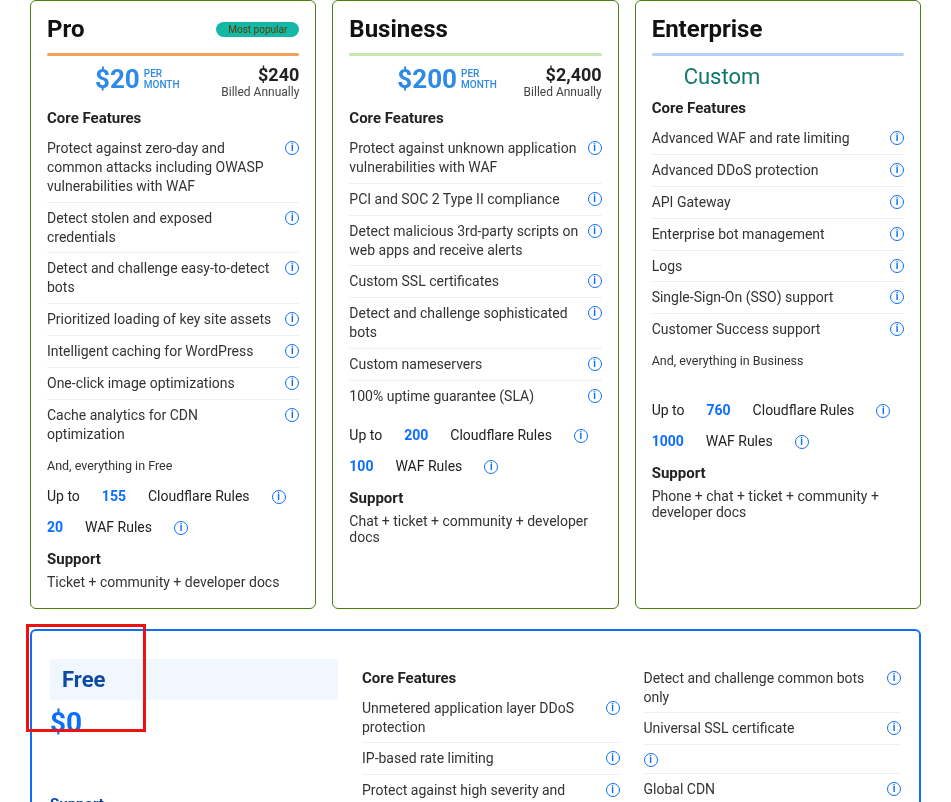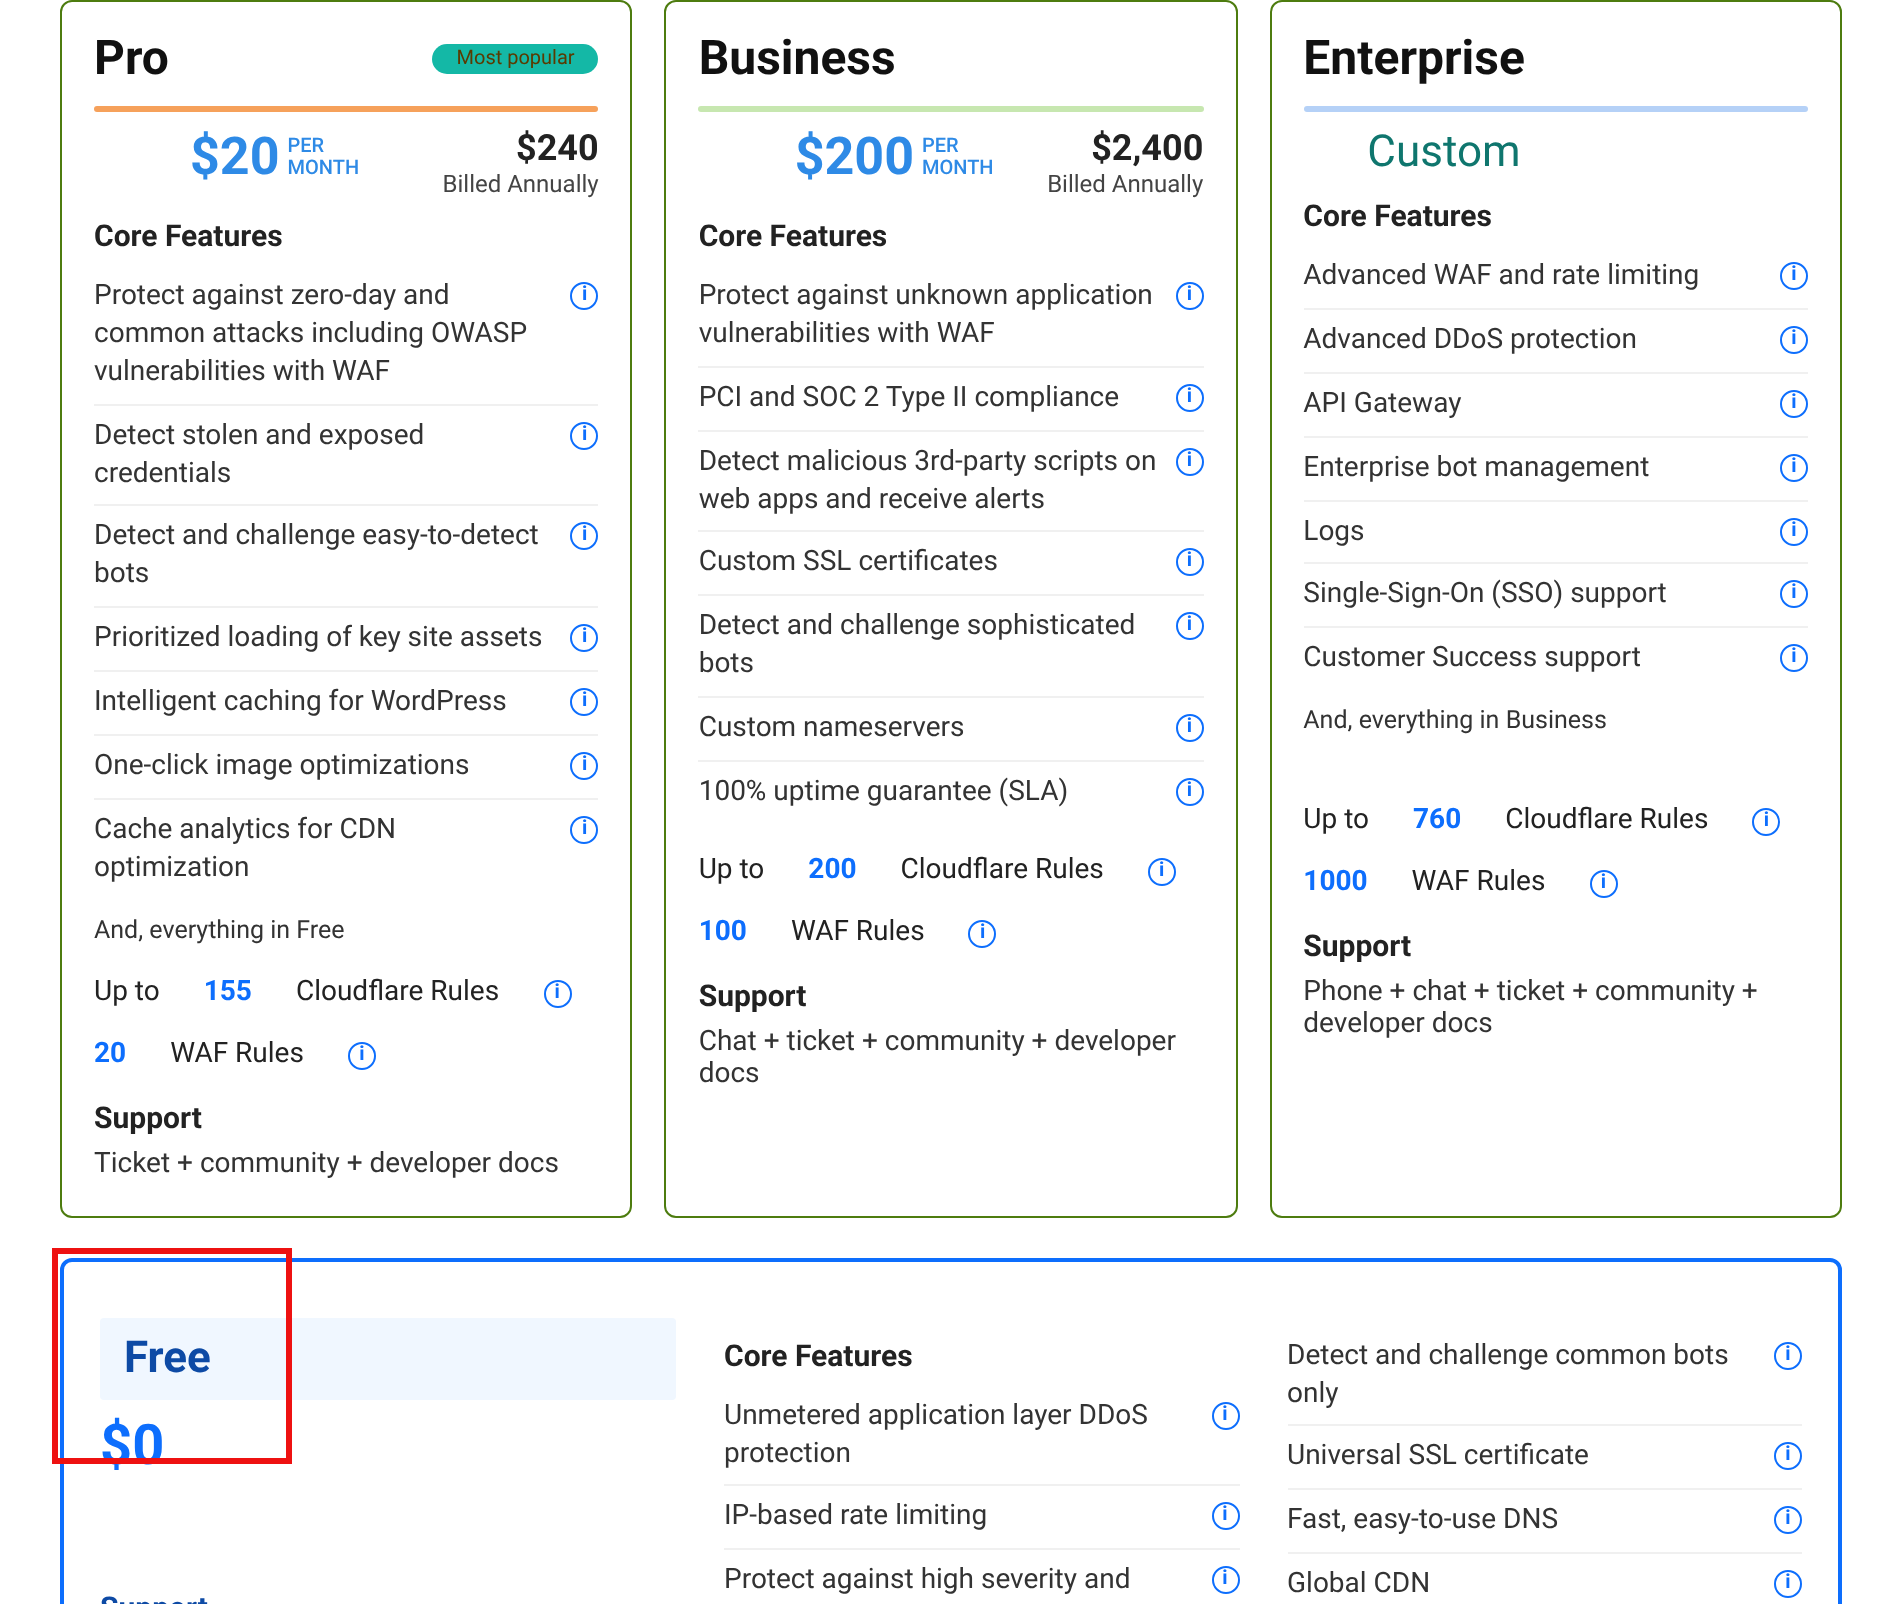--- a/index.html
+++ b/index.html
@@ -382,21 +382,20 @@
     <ul class="feature-list" style="margin-top:4px">
       <li class="feature-item">
           <span class="feature-text">Detect and challenge common bots only</span>
           <i class="info-icon">i</i>
         </li>
       <li class="feature-item">
           <span class="feature-text">Universal SSL certificate</span>
           <i class="info-icon">i</i>
         </li>
       <li class="feature-item">
-          <span class="feature-text">Fast, easy-to-use DNS</span>
           <i class="info-icon">i</i>
         </li>
       <li class="feature-item">
           <span class="feature-text">Global CDN</span>
           <i class="info-icon">i</i>
         </li>
     </ul>
 
   </div>
 </div>

